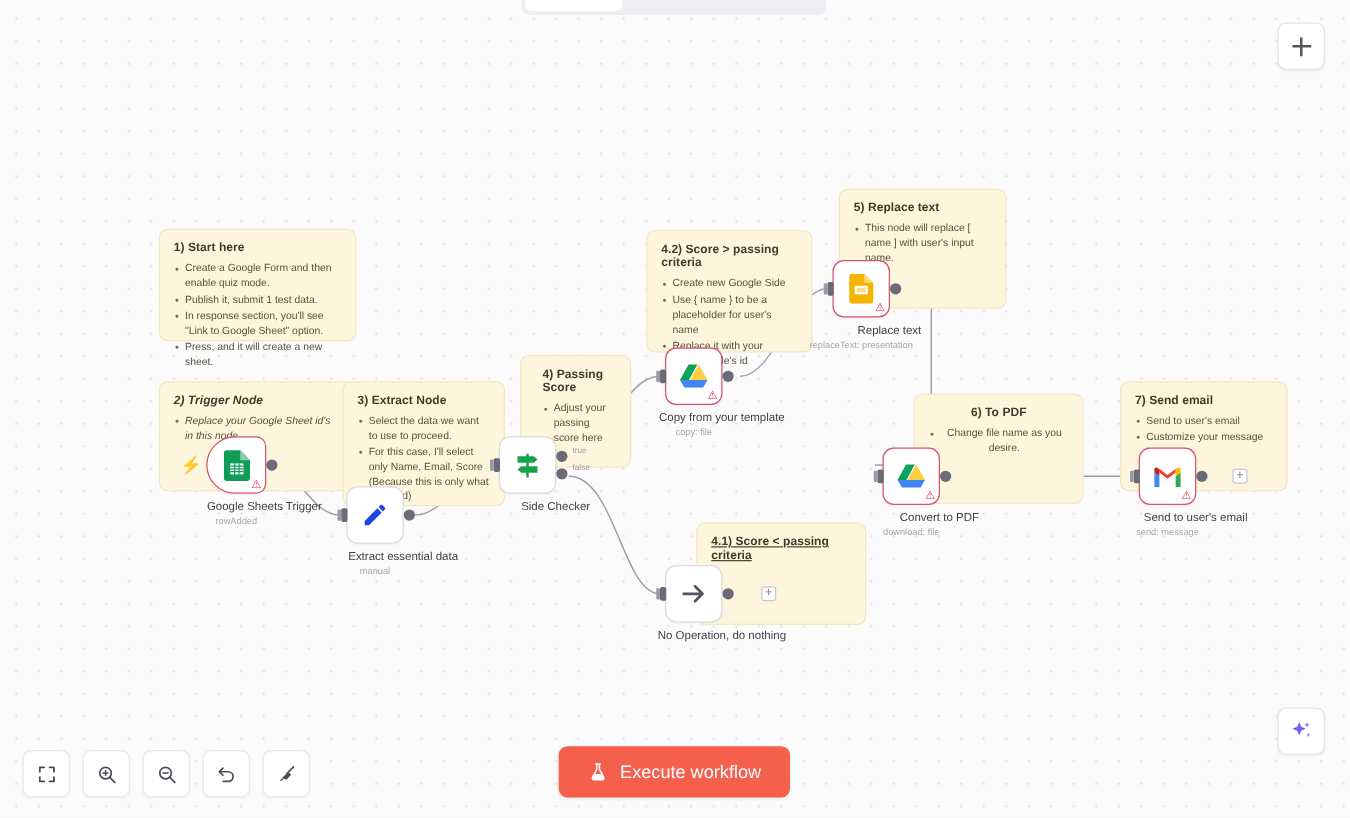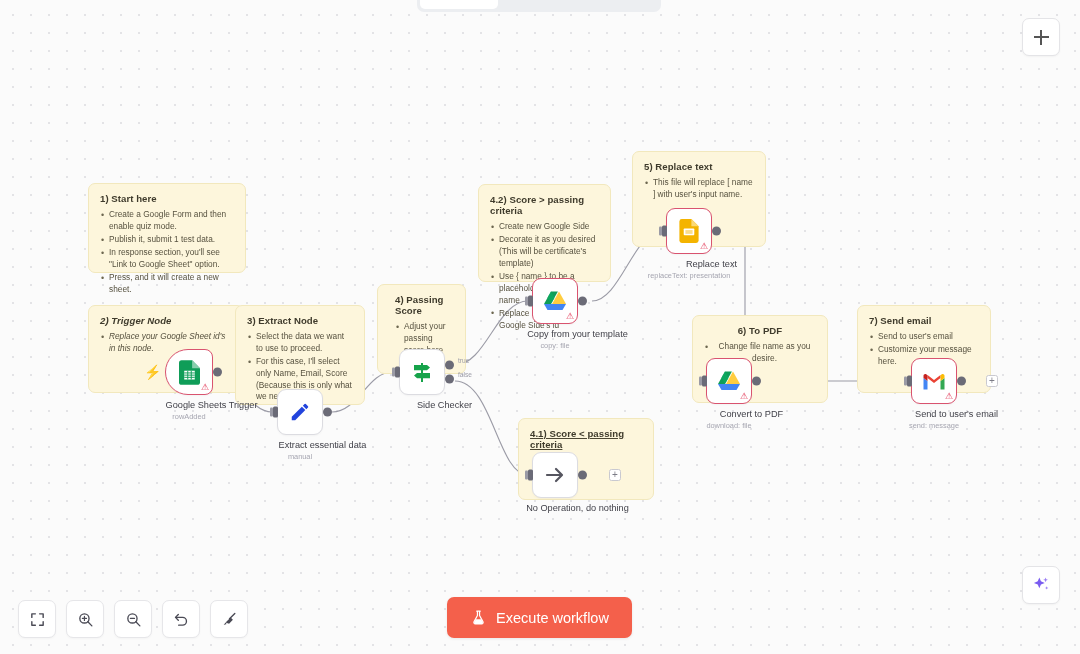--- a/index.html
+++ b/index.html
@@ -90,20 +90,21 @@
   }
 
   
   .sticky {
     position: absolute;
     background: #fdf6dc;
     border: 1px solid #f2e8bd;
     border-radius: 7px;
     padding: 9px 11px 10px 11px;
     color: #4c4734;
+    margin-left: 39px;
   }
   .sticky h4 {
     font-size: 9.6px;
     font-weight: 700;
     color: #3f3b2c;
     margin-bottom: 5px;
     letter-spacing: .05px;
   }
   .sticky ul { list-style: none; }
   .sticky li {
@@ -262,30 +263,29 @@
     <h4>4) Passing Score</h4>
     <ul>
       <li>Adjust your passing score here</li>
     </ul>
   </div>
 
   <div class="sticky" style="left:478px; top:184px; width:133px; height:98px;">
     <h4>4.2) Score &gt; passing criteria</h4>
     <ul>
       <li>Create new Google Side</li>
-      <li>Decorate it as you desired (This will be certificate's template)</li>
       <li>Use { name } to be a placeholder for user's name</li>
       <li>Replace it with your Google Side's id</li>
     </ul>
   </div>
 
   <div class="sticky" style="left:632px; top:151px; width:134px; height:96px;">
     <h4>5) Replace text</h4>
     <ul>
-      <li>This file will replace [ name ] with user's input name.</li>
+      <li>This node will replace [ name ] with user's input name.</li>
     </ul>
   </div>
 
   <div class="sticky" style="left:692px; top:315px; width:136px; height:88px;text-align:center;">
     <h4>6) To PDF</h4>
     <ul>
       <li>Change file name as you desire.</li>
     </ul>
   </div>
 

